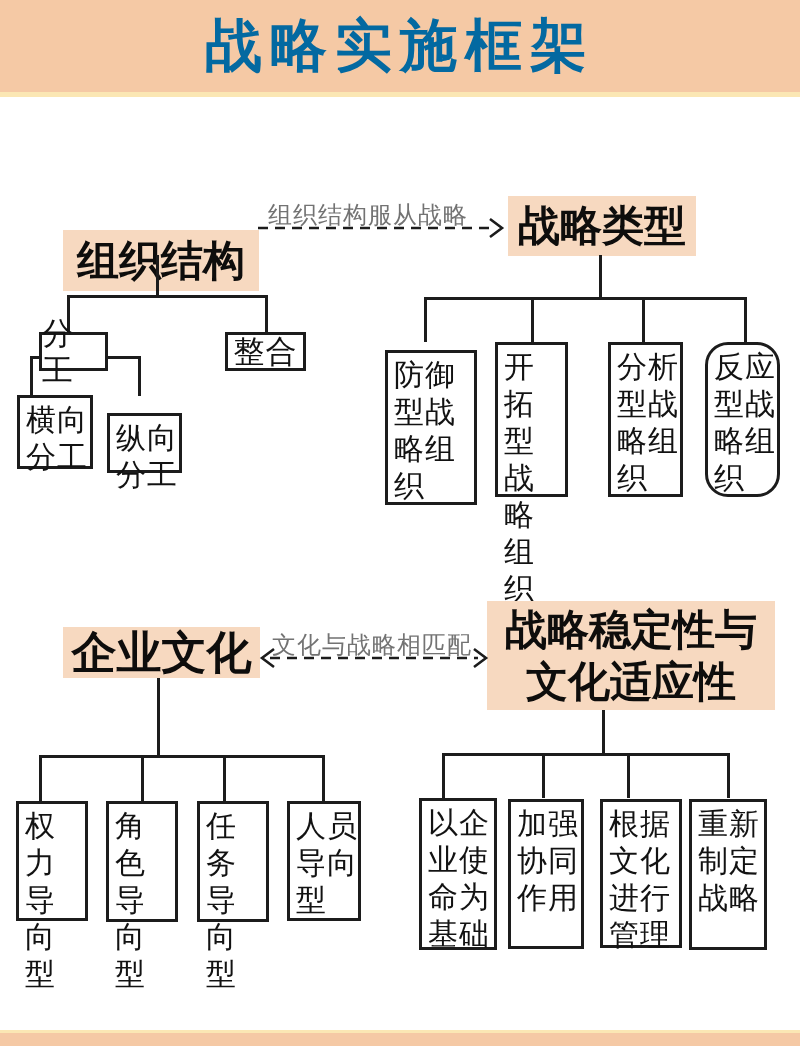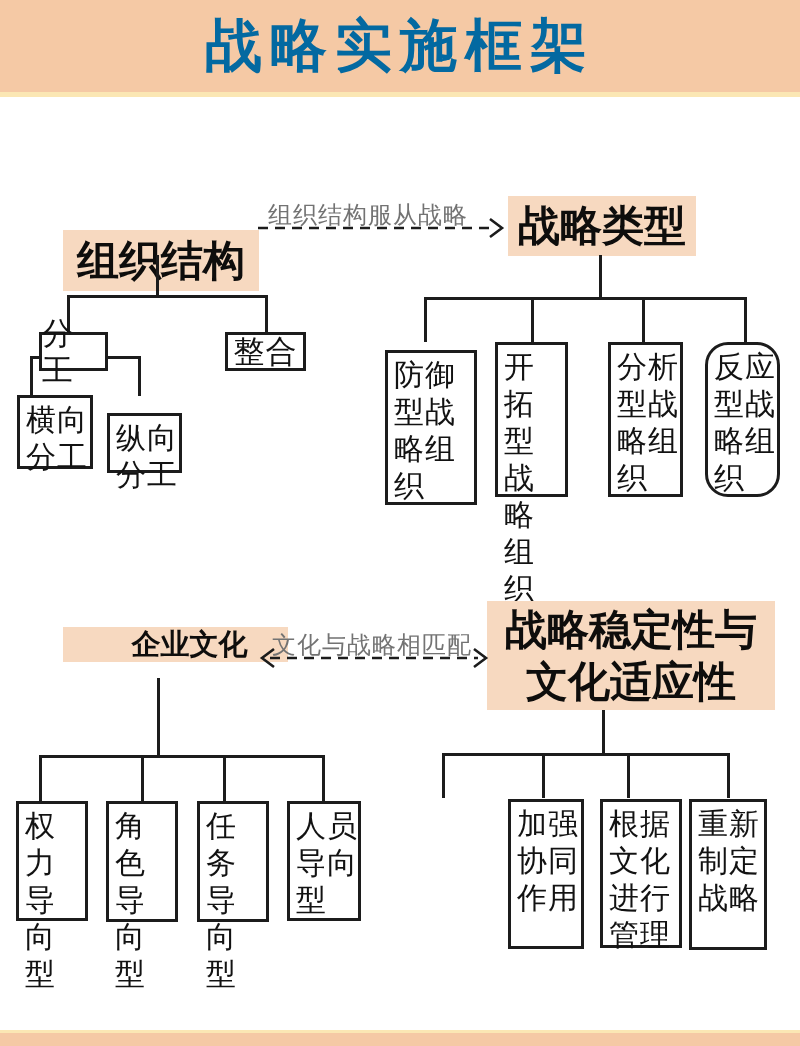--- a/index.html
+++ b/index.html
@@ -27,21 +27,21 @@
   }
   
   .node{
     position:absolute;background:var(--highlight,#f7d9c0);
     display:flex;align-items:center;justify-content:center;
     font-weight:900;color:#0e0d0c;text-align:center;
     white-space:pre-line;
   }
   .node-org{left:63px;top:195px;width:196px;height:61px;font-size:42px;margin-top:35px;}
   .node-strat{left:508px;top:196px;width:188px;height:60px;font-size:42px;}
-  .node-culture{left:63px;top:627px;width:197px;height:35px;font-size:29px;padding-left:28px;}
+  .node-culture{left:63px;top:627px;width:197px;height:51px;font-size:45px;}
   .node-stability{left:487px;top:601px;width:288px;height:109px;font-size:42px;line-height:52px;}
   
   .hline,.vline{position:absolute;background:var(--line,#1c1c1c);}
   .hline{height:2.5px;}
   .vline{width:2.5px;}
   
   .box{
     position:absolute;box-sizing:border-box;
     border:3px solid var(--line,#1c1c1c);background:#fff;
     font-size:30px;line-height:37px;font-weight:400;
@@ -145,20 +145,24 @@
 导向
 型</div>
 
   <div class="vline" style="left:602px;top:710px;height:43px;"></div>
   <div class="hline" style="left:442px;top:753px;width:287px;"></div>
   <div class="vline" style="left:442px;top:753px;height:45px;"></div>
   <div class="vline" style="left:542px;top:753px;height:45px;"></div>
   <div class="vline" style="left:627px;top:753px;height:45px;"></div>
   <div class="vline" style="left:727px;top:753px;height:45px;"></div>
 
+  <div class="box" style="left:419px;top:798px;width:78px;height:152px;">以企
+业使
+命为
+基础</div>
   <div class="box" style="left:508px;top:799px;width:76px;height:150px;">加强
 协同
 作用</div>
   <div class="box" style="left:600px;top:799px;width:82px;height:149px;">根据
 文化
 进行
 管理</div>
   <div class="box" style="left:689px;top:799px;width:78px;height:151px;">重新
 制定
 战略</div>

